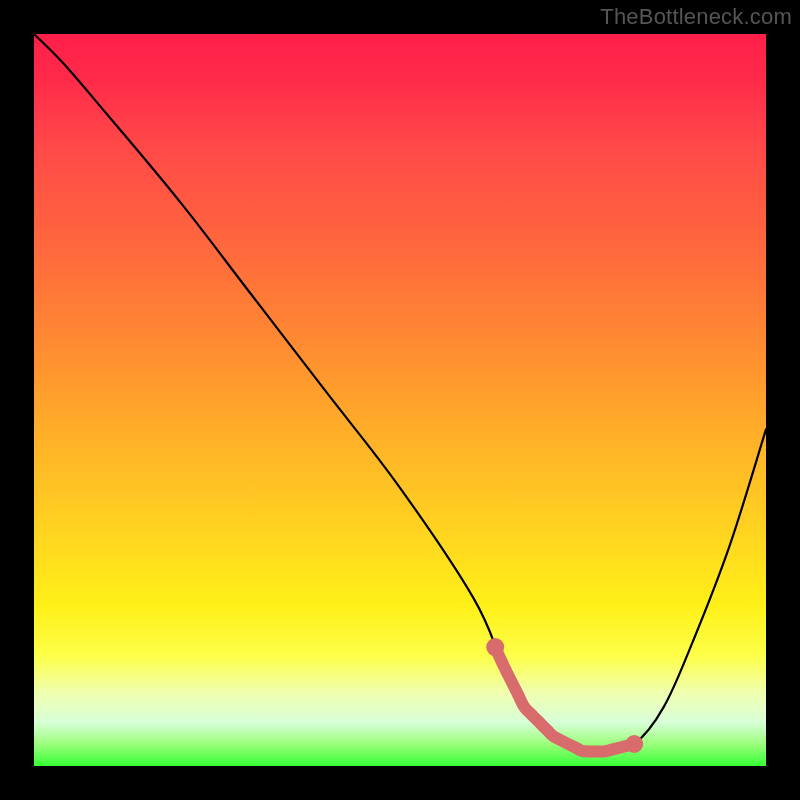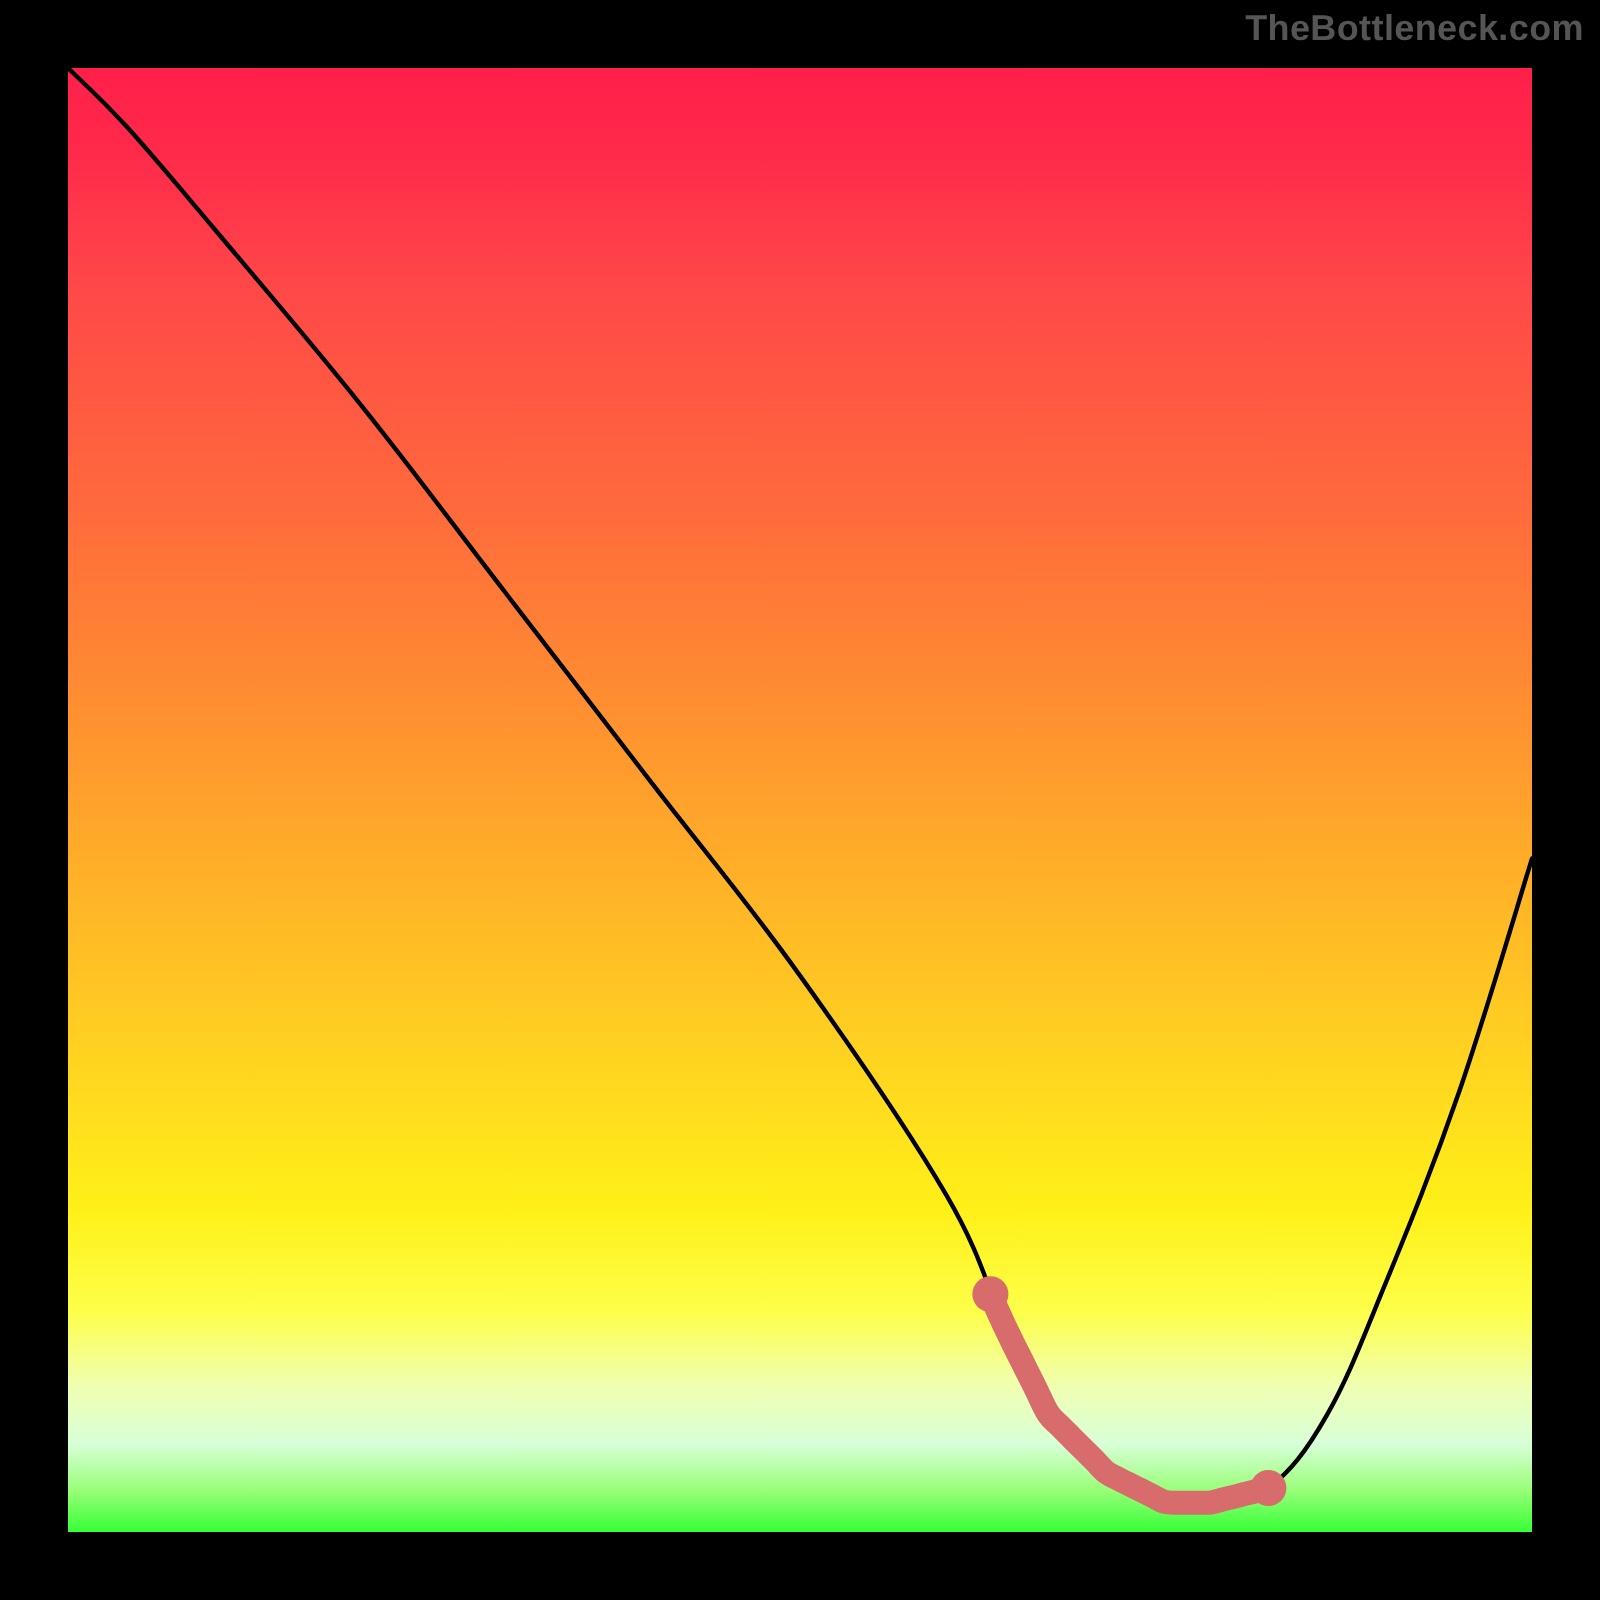--- a/index.html
+++ b/index.html
@@ -15,22 +15,22 @@
     position: relative;
     width: 800px;
     height: 800px;
     background: #000;
   }
   .watermark {
     position: absolute;
     top: 4px;
     right: 8px;
     color: #555;
-    font-size: 18px;
-    font-weight: 700;
+    font-size: 22px;
+    font-weight: 400;
     letter-spacing: 0.2px;
     z-index: 5;
   }
   .plot-area {
     position: absolute;
     left: 34px;
     top: 34px;
     width: 732px;
     height: 732px;
     

